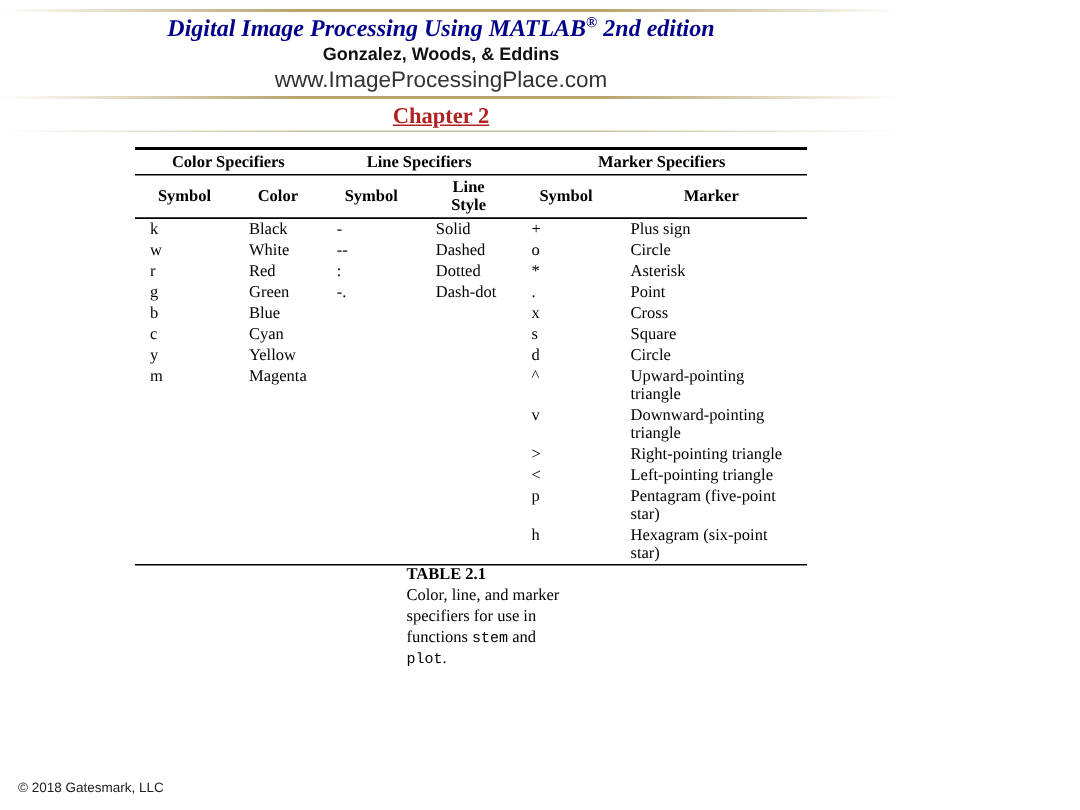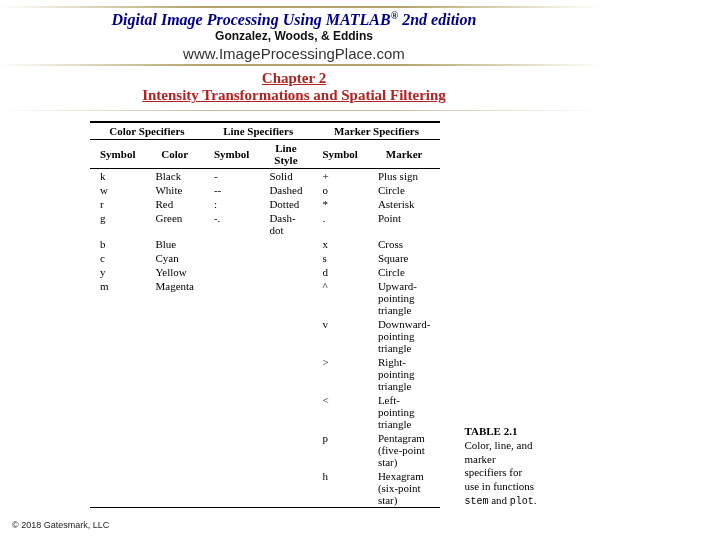--- a/index.html
+++ b/index.html
@@ -67,22 +67,23 @@
   .chapter-sub {
     text-align: center;
     font-weight: bold;
     color: #B22222;
     font-size: 15px;
     text-decoration: underline;
     margin-bottom: 6px;
   }
   .content-area {
     display: flex;
-    align-items: flex-end;
+    align-items: center;
     margin: 10px 50px 0 90px;
+    flex-direction: column;
   }
   .table-wrap {
     border-top: 2px solid #000;
     border-bottom: 1px solid #000;
     font-family: "Times New Roman", serif;
   }
   table.spec {
     border-collapse: collapse;
     font-size: 11px;
   }
@@ -137,21 +138,20 @@
 
   <div class="title">
     <span>Digital Image Processing Using MATLAB</span><span class="reg">®</span><span>  2nd edition</span>
   </div>
   <div class="authors">Gonzalez, Woods, &amp; Eddins</div>
   <div class="url">www.ImageProcessingPlace.com</div>
 
   <div class="hr-grad"></div>
 
   <div class="chapter">Chapter 2</div>
-  <div class="chapter-sub">Intensity Transformations and Spatial Filtering</div>
 
   <div class="hr-thin"></div>
 
   <div class="content-area">
     <div class="table-wrap">
       <table class="spec">
         <tbody>
             <tr class="group-row">
           <th colspan="2">Color Specifiers</th>
           <th colspan="2">Line Specifiers</th>

